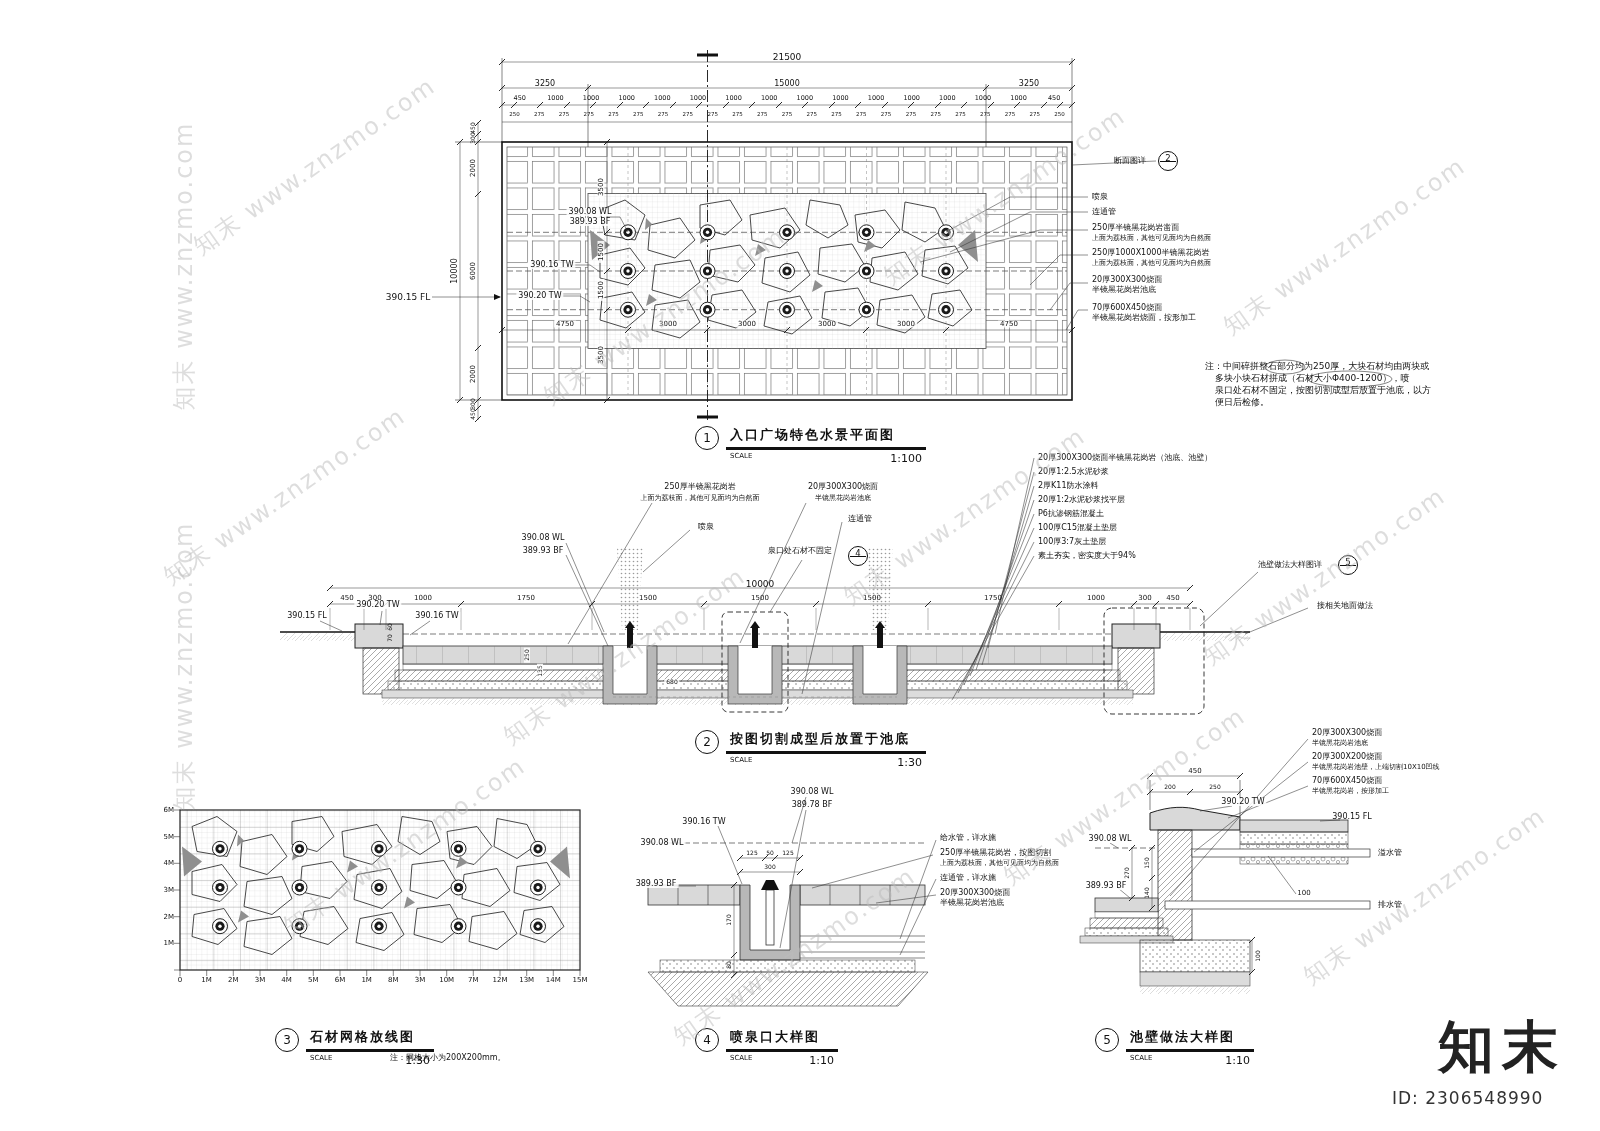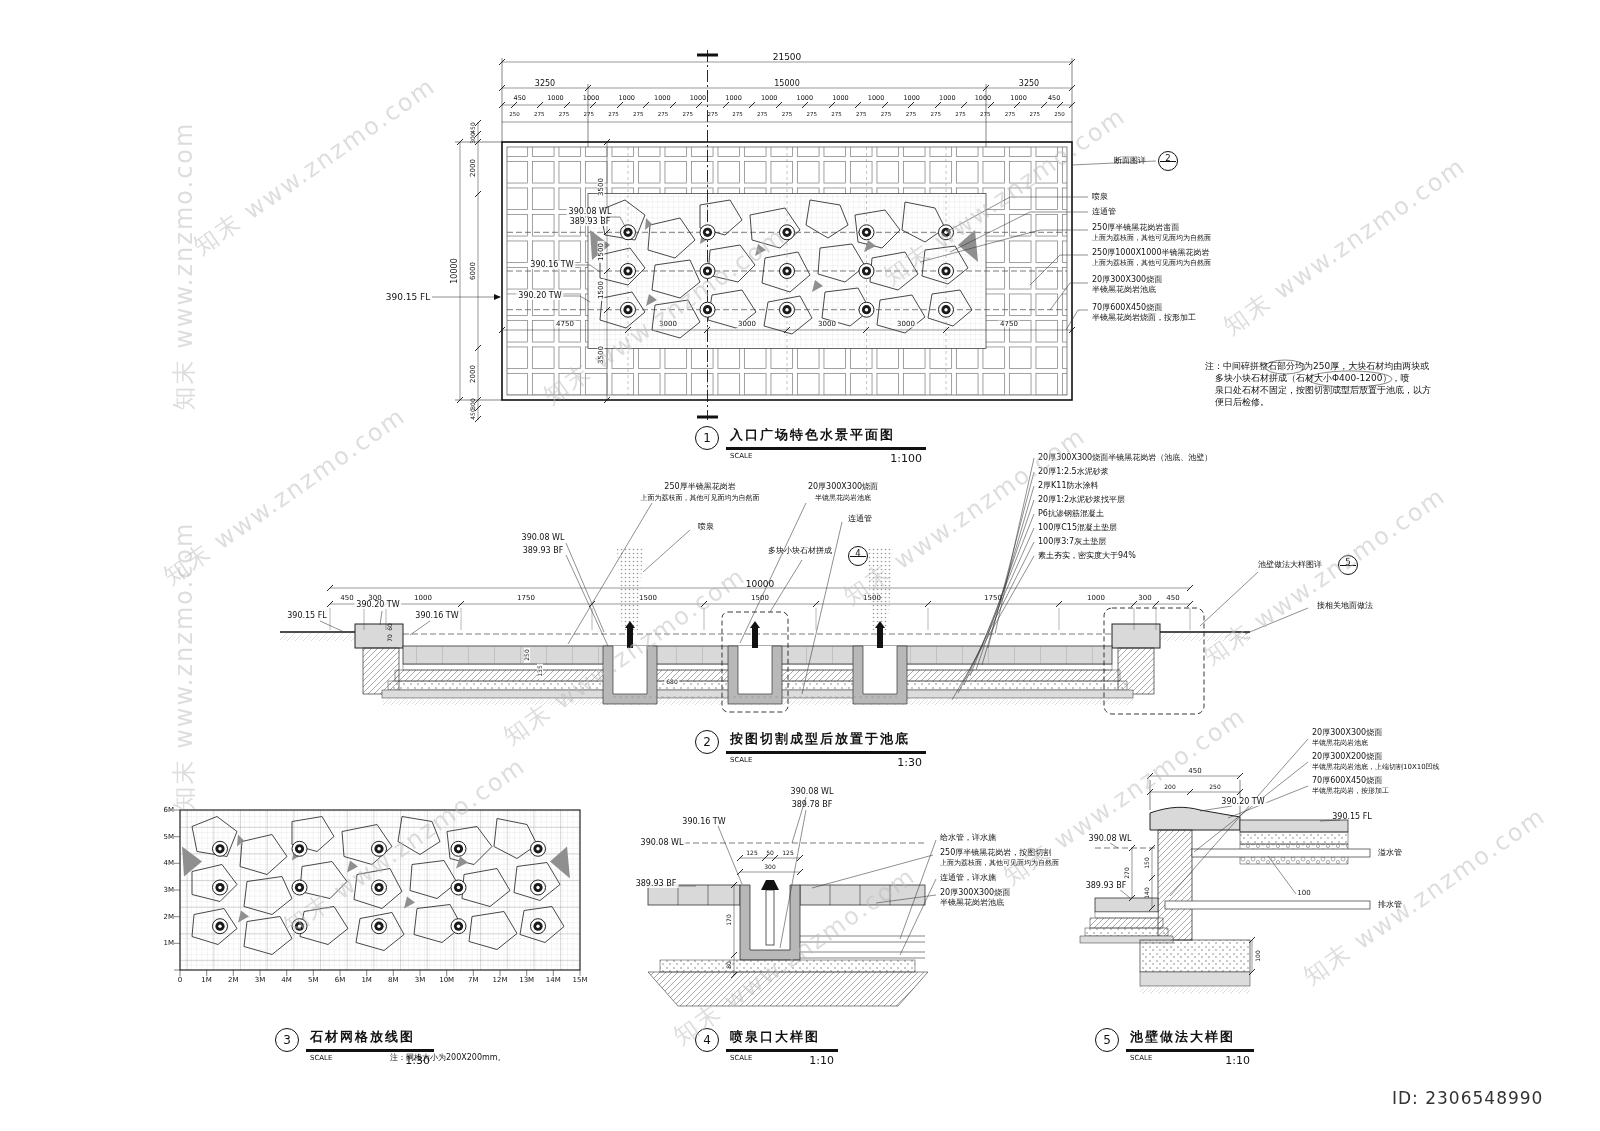--- a/index.html
+++ b/index.html
@@ -414,21 +414,21 @@
 <span class="lbl v f6" style="left:390px;top:638px">70</span>
 <span class="lbl v f6 bgw" style="left:527px;top:655px">250</span>
 <span class="lbl v f6 bgw" style="left:540px;top:671px">135</span>
 <span class="lbl f6 bgw" style="left:672px;top:682px">680</span>
 <span class="lbl" style="left:700px;top:487px">250厚半镜黑花岗岩</span>
 <span class="lbl f7" style="left:700px;top:498px">上面为荔枝面，其他可见面均为自然面</span>
 <span class="lbl" style="left:706px;top:527px">喷泉</span>
 <span class="lbl" style="left:843px;top:487px">20厚300X300烧面</span>
 <span class="lbl f7" style="left:843px;top:498px">半镜黑花岗岩池底</span>
 <span class="lbl" style="left:860px;top:519px">连通管</span>
-<span class="lbl" style="left:800px;top:551px">多块小块石材拼成</span>
+<span class="lbl" style="left:800px;top:551px">泉口处石材不固定</span>
 <div class="bubble" style="left:848px;top:546px">
       <b>4</b>
       <i></i>
     </div>
 <span class="lbl l" style="left:1038px;top:458px">20厚300X300烧面半镜黑花岗岩（池底、池壁）</span>
 <span class="lbl l" style="left:1038px;top:472px">20厚1:2.5水泥砂浆</span>
 <span class="lbl l" style="left:1038px;top:486px">2厚K11防水涂料</span>
 <span class="lbl l" style="left:1038px;top:500px">20厚1:2水泥砂浆找平层</span>
 <span class="lbl l" style="left:1038px;top:514px">P6抗渗钢筋混凝土</span>
 <span class="lbl l" style="left:1038px;top:528px">100厚C15混凝土垫层</span>
@@ -483,21 +483,21 @@
 <span class="lbl l" style="left:940px;top:838px">给水管，详水施</span>
 <span class="lbl l" style="left:940px;top:853px">250厚半镜黑花岗岩，按图切割</span>
 <span class="lbl l f7" style="left:940px;top:863px">上面为荔枝面，其他可见面均为自然面</span>
 <span class="lbl l" style="left:940px;top:878px">连通管，详水施</span>
 <span class="lbl l" style="left:940px;top:893px">20厚300X300烧面</span>
 <span class="lbl l" style="left:940px;top:903px">半镜黑花岗岩池底</span>
 
 <span class="lbl l" style="left:1312px;top:733px">20厚300X300烧面</span>
 <span class="lbl l f7" style="left:1312px;top:743px">半镜黑花岗岩池底</span>
 <span class="lbl l" style="left:1312px;top:757px">20厚300X200烧面</span>
-<span class="lbl l f7" style="left:1312px;top:767px">半镜黑花岗岩池底，上端切割10X10凹线</span>
+<span class="lbl l f7" style="left:1312px;top:767px">半镜黑花岗岩池壁，上端切割10X10凹线</span>
 <span class="lbl l" style="left:1312px;top:781px">70厚600X450烧面</span>
 <span class="lbl l f7" style="left:1312px;top:791px">半镜黑花岗岩，按形加工</span>
 <span class="lbl f7" style="left:1195px;top:771px">450</span>
 <span class="lbl f6" style="left:1170px;top:787px">200</span>
 <span class="lbl f6" style="left:1215px;top:787px">250</span>
 <span class="lbl v f6" style="left:1127px;top:873px">270</span>
 <span class="lbl v f6" style="left:1147px;top:863px">150</span>
 <span class="lbl v f6" style="left:1147px;top:893px">140</span>
 <span class="lbl f7" style="left:1304px;top:893px">100</span>
 <span class="lbl v f6" style="left:1258px;top:956px">100</span>
@@ -581,15 +581,16 @@
 <span class="wm" style="left:260px;top:830px;transform:rotate(-35deg)">知末 www.znzmo.com</span>
 <span class="wm" style="left:520px;top:300px;transform:rotate(-35deg)">知末 www.znzmo.com</span>
 <span class="wm" style="left:480px;top:640px;transform:rotate(-35deg)">知末 www.znzmo.com</span>
 <span class="wm" style="left:650px;top:940px;transform:rotate(-35deg)">知末 www.znzmo.com</span>
 <span class="wm" style="left:860px;top:180px;transform:rotate(-35deg)">知末 www.znzmo.com</span>
 <span class="wm" style="left:820px;top:500px;transform:rotate(-35deg)">知末 www.znzmo.com</span>
 <span class="wm" style="left:980px;top:780px;transform:rotate(-35deg)">知末 www.znzmo.com</span>
 <span class="wm" style="left:1200px;top:230px;transform:rotate(-35deg)">知末 www.znzmo.com</span>
 <span class="wm" style="left:1180px;top:560px;transform:rotate(-35deg)">知末 www.znzmo.com</span>
 <span class="wm" style="left:1280px;top:880px;transform:rotate(-35deg)">知末 www.znzmo.com</span>
+<div class="logo" style="left:1438px;top:1010px">知末</div>
 <div class="wid" style="left:1392px;top:1088px">ID: 2306548990</div>
 
 </div>
 
 </body></html>

